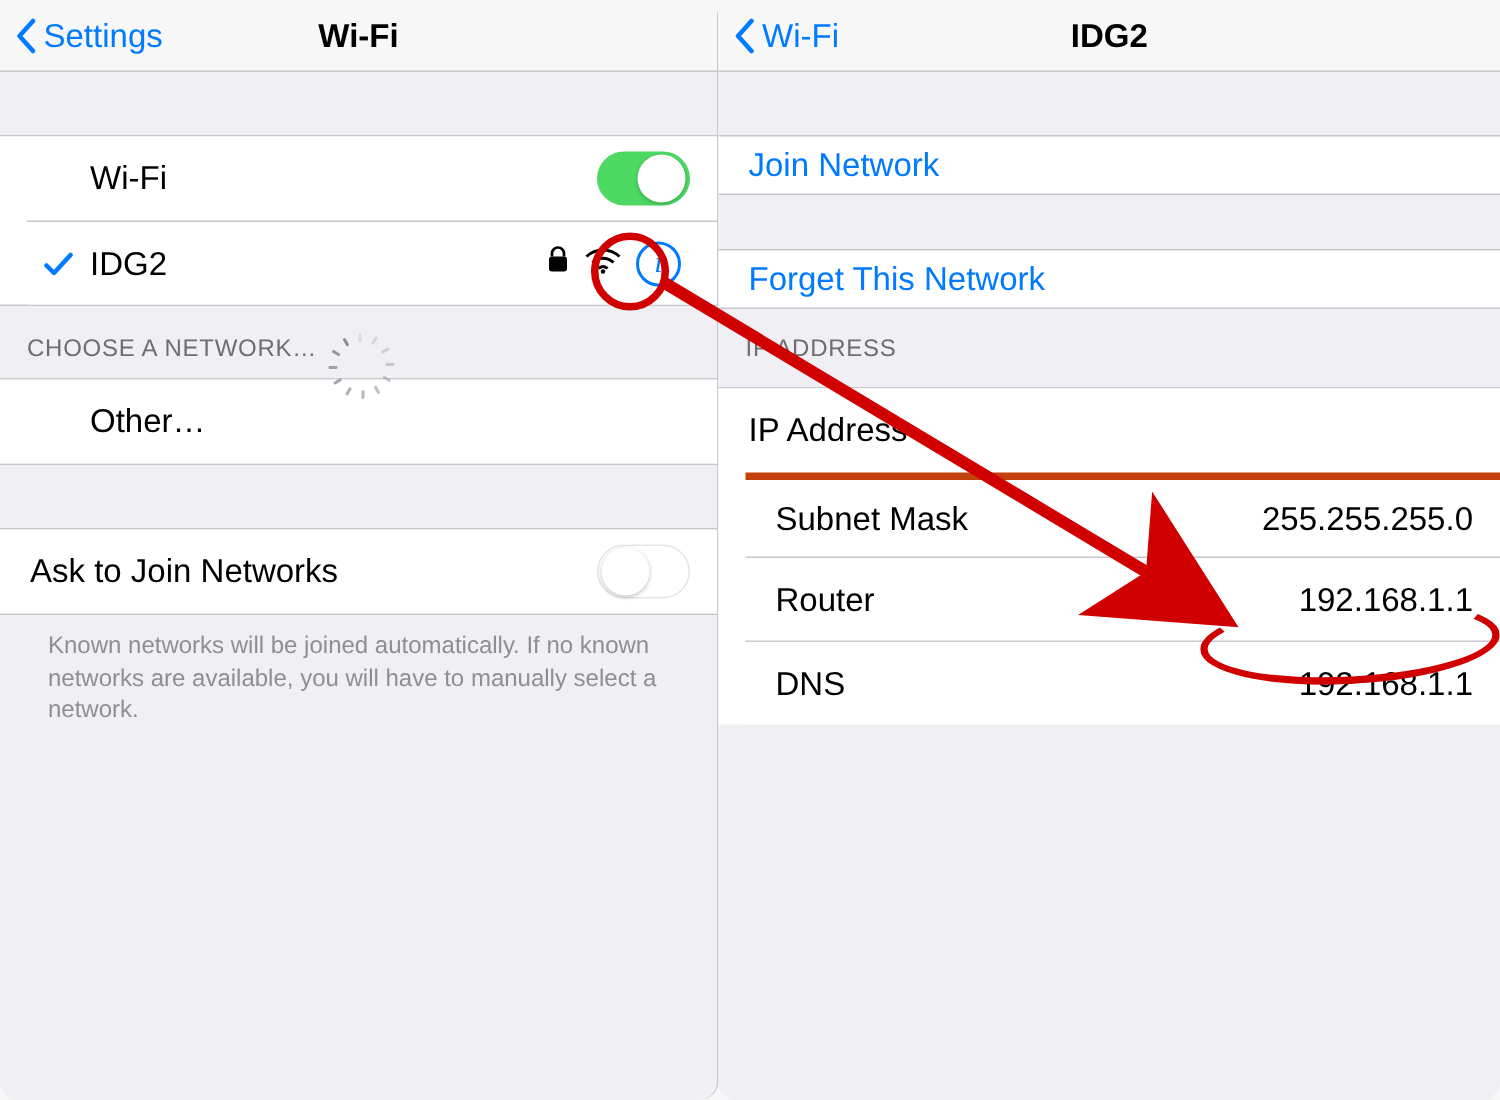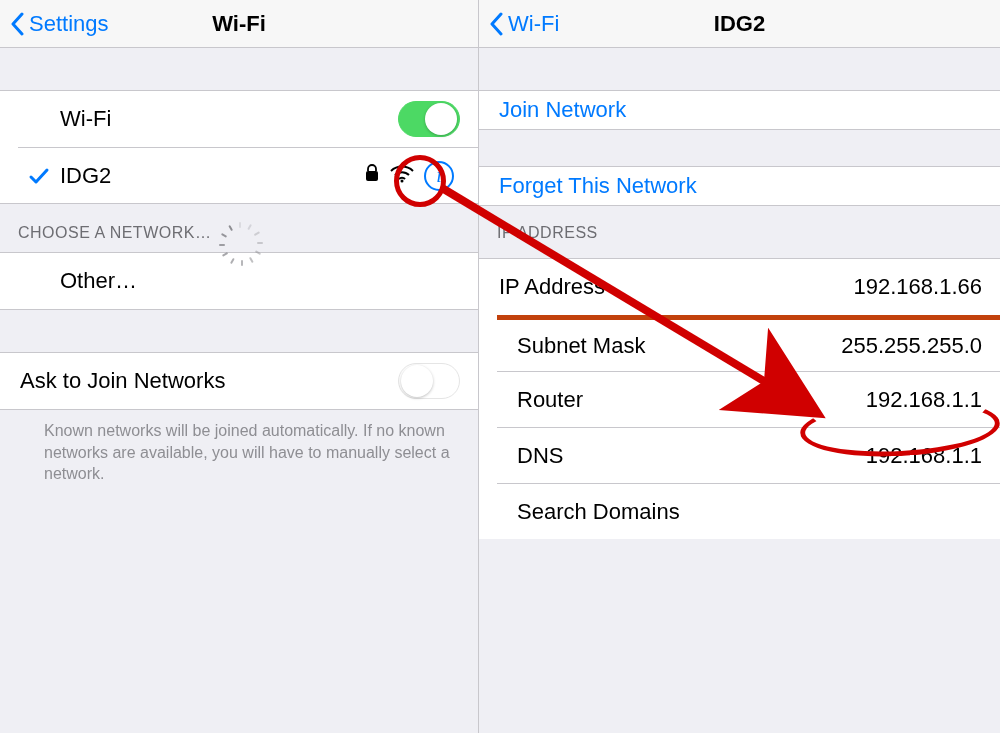--- a/index.html
+++ b/index.html
@@ -11,20 +11,21 @@
 }
 .phones {
   display: flex;
   width: 1000px;
   height: 733px;
 }
 .phone {
   background: #efeff4;
   position: relative;
   flex: 0 0 auto;
+  border-radius: 12px;
 }
 .phone.left { width: 479px; border-right: 1px solid #c8c7cc; }
 .phone.right { width: 521px; }
 
 
 .navbar {
   height: 48px;
   display: flex;
   align-items: center;
   background: #f7f7f7;
@@ -73,21 +74,20 @@
   padding: 18px 18px 8px 18px;
   display: flex;
   align-items: center;
   gap: 18px;
 }
 .footer-text {
   color: #8e8e93;
   font-size: 16px;
   padding: 10px 18px 0 32px;
   line-height: 1.35;
-  margin-left: 12px;
 }
 
 
 .switch {
   width: 62px; height: 36px;
   border-radius: 18px;
   position: relative;
   flex-shrink: 0;
   border: 1px solid #e5e5e5;
 }
@@ -302,37 +302,32 @@
     <div class="link-cell">Forget This Network</div>
 
     <div class="group-header">IP ADDRESS</div>
 
 
     <div class="divider"></div>
 
     <div style="background:#fff;">
       <div class="cell single">
         <div class="label">IP Address</div>
-        <div class="value">192.168.1.66</div>
       </div>
       <div class="cell single" style="border-top:5px solid #c2410c;">
         <div class="label">Subnet Mask</div>
         <div class="value">255.255.255.0</div>
       </div>
       <div class="cell single" style="border-top:1px solid #c8c7cc;">
         <div class="label">Router</div>
         <div class="value">192.168.1.1</div>
       </div>
       <div class="cell single" style="border-top:1px solid #c8c7cc;justify-content:center;">
         <div class="label">DNS</div>
         <div class="value">192.168.1.1</div>
-      </div>
-      <div class="cell single" style="border-top:1px solid #c8c7cc;">
-        <div class="label">Search Domains</div>
-        <div class="value"></div>
       </div>
     </div>
   </div>
 </div>
 
 <div class="red-circle" style="left:394px; top:155px; width:52px; height:52px;"></div>
 <div class="red-oval" style="left:800px; top:400px; width:200px; height:56px; border-top-color:transparent;"></div>
 
 <svg class="red-arrow" style="left:430px; top:170px;" width="420" height="260" viewBox="0 0 420 260">
   <defs>

